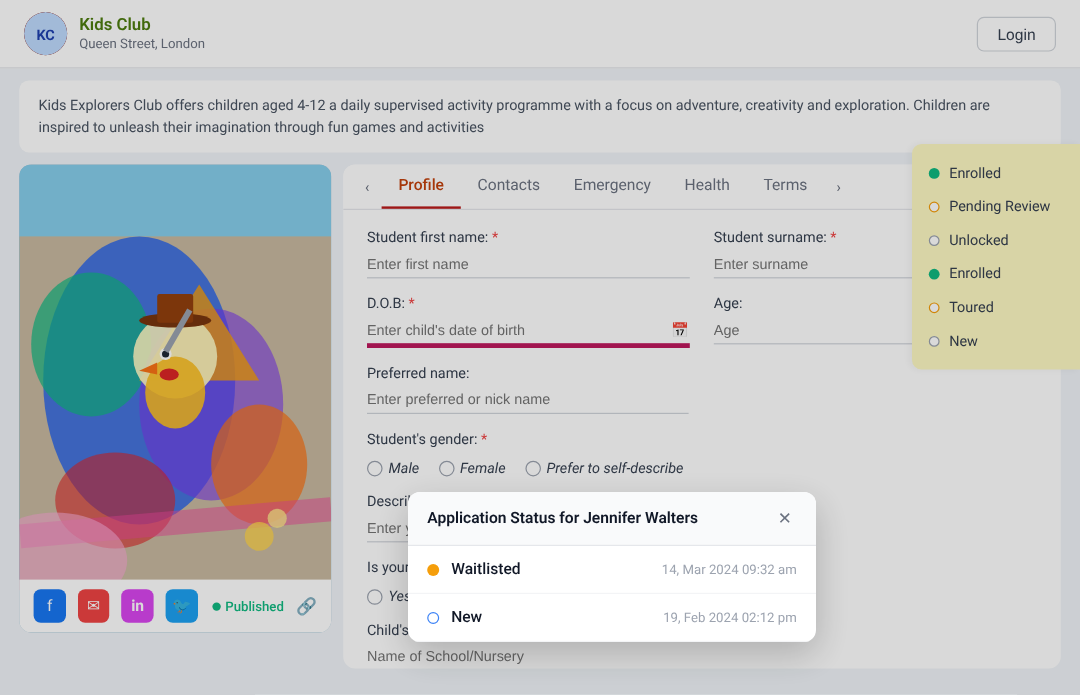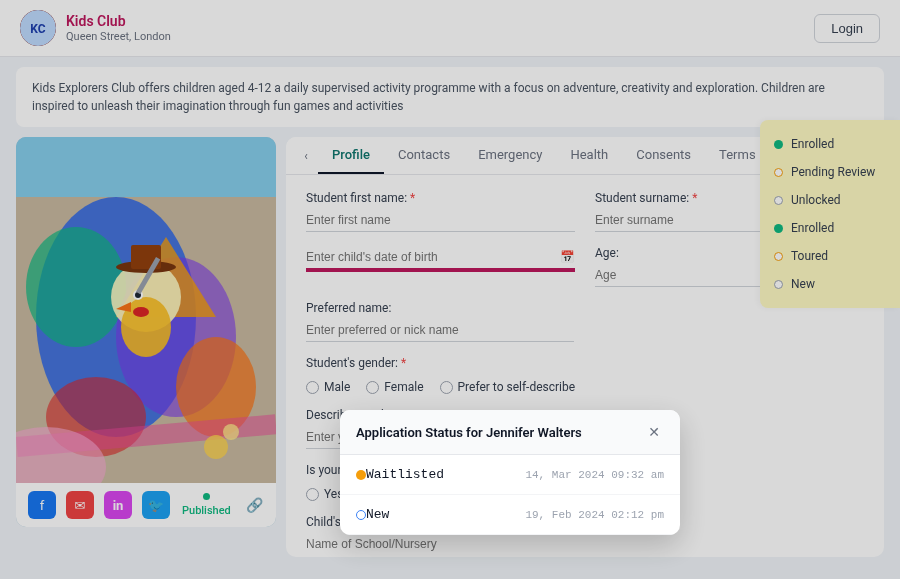--- a/index.html
+++ b/index.html
@@ -34,21 +34,21 @@
       overflow: hidden;
       display: flex;
       align-items: center;
       justify-content: center;
       font-size: 10px;
       color: white;
     }
     .header-title {
       font-size: 14px;
       font-weight: 600;
-      color: #be185d;
+      color: #4d7c0f;
       line-height: 1.2;
     }
     .header-subtitle {
       font-size: 11px;
       color: #6b7280;
     }
     .login-btn {
       border: 1px solid #d1d5db;
       background: white;
       padding: 6px 16px;
@@ -116,21 +116,20 @@
     .li { background: #d946ef; font-weight: bold; }
     .tw { background: #1da1f2; }
     .published-badge {
       display: flex;
       align-items: center;
       gap: 4px;
       font-size: 11px;
       color: #10b981;
       font-weight: 500;
       margin-left: 2px;
-      flex-direction: column;
     }
     .pub-dot {
       width: 7px;
       height: 7px;
       background: #10b981;
       border-radius: 50%;
     }
     .link-icon {
       margin-left: auto;
       color: #6b7280;
@@ -165,22 +164,22 @@
     }
     .tab {
       padding: 10px 14px;
       font-size: 13px;
       color: #6b7280;
       cursor: pointer;
       border-bottom: 2px solid transparent;
       white-space: nowrap;
     }
     .tab.active {
-      color: #0f766e;
-      border-bottom: 2px solid #0f172a;
+      color: #c2410c;
+      border-bottom: 2px solid #b91c1c;
       font-weight: 500;
     }
 
     
     .form-content {
       padding: 16px 20px;
       overflow-y: auto;
       height: calc(100% - 42px);
     }
     .form-row {
@@ -222,20 +221,21 @@
       flex: 1;
       background: transparent;
     }
     .cal-icon { color: #9ca3af; font-size: 12px; }
 
     .radio-group {
       display: flex;
       align-items: flex-start;
       gap: 16px;
       margin-top: 10px;
+      font-style: italic;
     }
     .radio-option {
       display: flex;
       align-items: center;
       gap: 5px;
       font-size: 12px;
       color: #374151;
       cursor: pointer;
     }
     .radio-circle {
@@ -315,23 +315,23 @@
       display: flex;
       align-items: center;
       justify-content: center;
       cursor: pointer;
       color: #6b7280;
       font-size: 14px;
     }
     .modal-item {
       display: flex;
       align-items: center;
+      gap: 10px;
       padding: 12px 16px;
       border-bottom: 1px solid #f3f4f6;
-      font-family: Liberation Mono, monospace;
     }
     .modal-dot {
       width: 10px;
       height: 10px;
       border-radius: 50%;
       flex-shrink: 0;
     }
     .modal-dot-orange { background: #f59e0b; }
     .modal-dot-blue-outline { border: 1.5px solid #3b82f6; background: white; }
     .modal-item-label {
@@ -433,21 +433,20 @@
   </div>
 
   <div class="form-panel">
 
     <div class="tabs">
       <div class="tab-arrow">‹</div>
       <div class="tab active">Profile</div>
       <div class="tab">Contacts</div>
       <div class="tab">Emergency</div>
       <div class="tab">Health</div>
-      <div class="tab">Consents</div>
       <div class="tab">Terms</div>
       <div class="tab-arrow">›</div>
     </div>
 
     <div class="form-content">
 
       <div class="form-row">
         <div class="form-field">
           <label class="form-label">
             <span>Student first name:</span>
@@ -459,20 +458,24 @@
           <label class="form-label">
             <span>Student surname:</span>
             <span class="required"> *</span>
           </label>
           <input class="form-input" type="text" placeholder="Enter surname" style="">
         </div>
       </div>
 
       <div class="form-row">
         <div class="form-field">
+          <label class="form-label">
+            <span>D.O.B:</span>
+            <span class="required"> *</span>
+          </label>
           <div class="form-input-dob">
             <input type="text" placeholder="Enter child's date of birth" style="">
             <span class="cal-icon">📅</span>
           </div>
         </div>
         <div class="form-field">
           <label class="form-label">Age:</label>
           <input class="form-input" type="text" placeholder="Age" style="">
         </div>
       </div>

